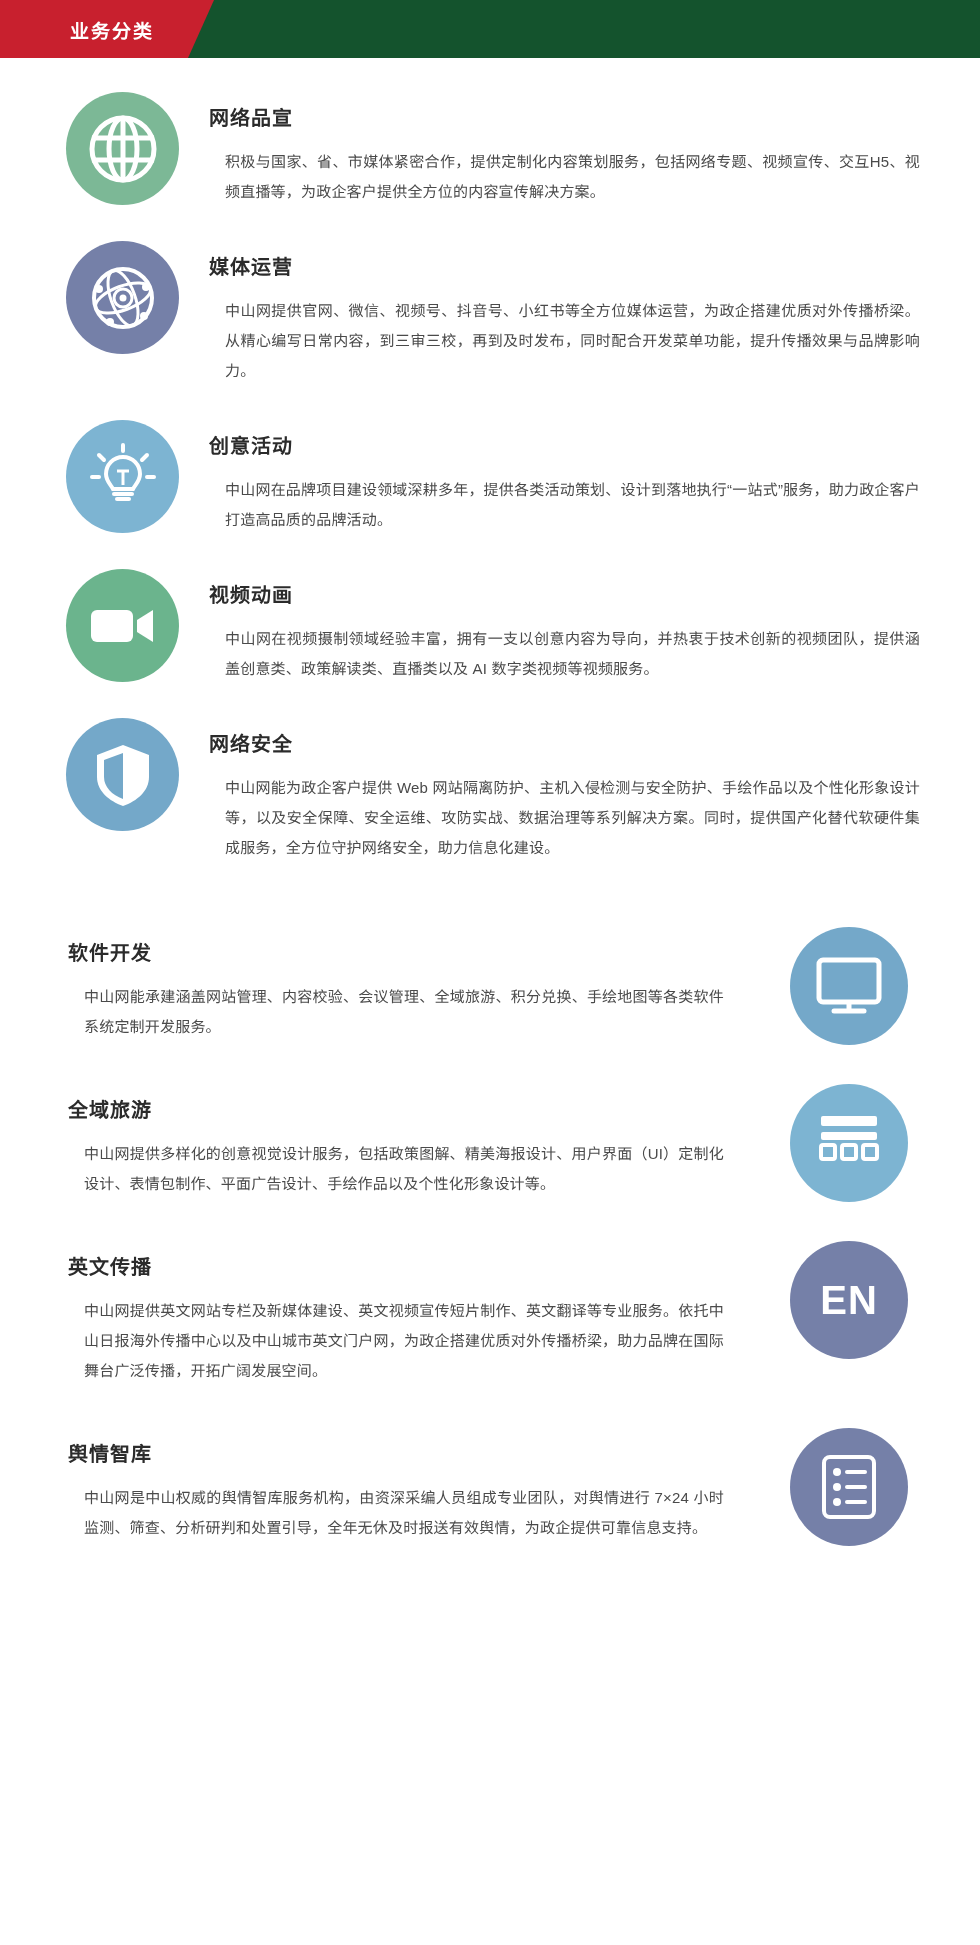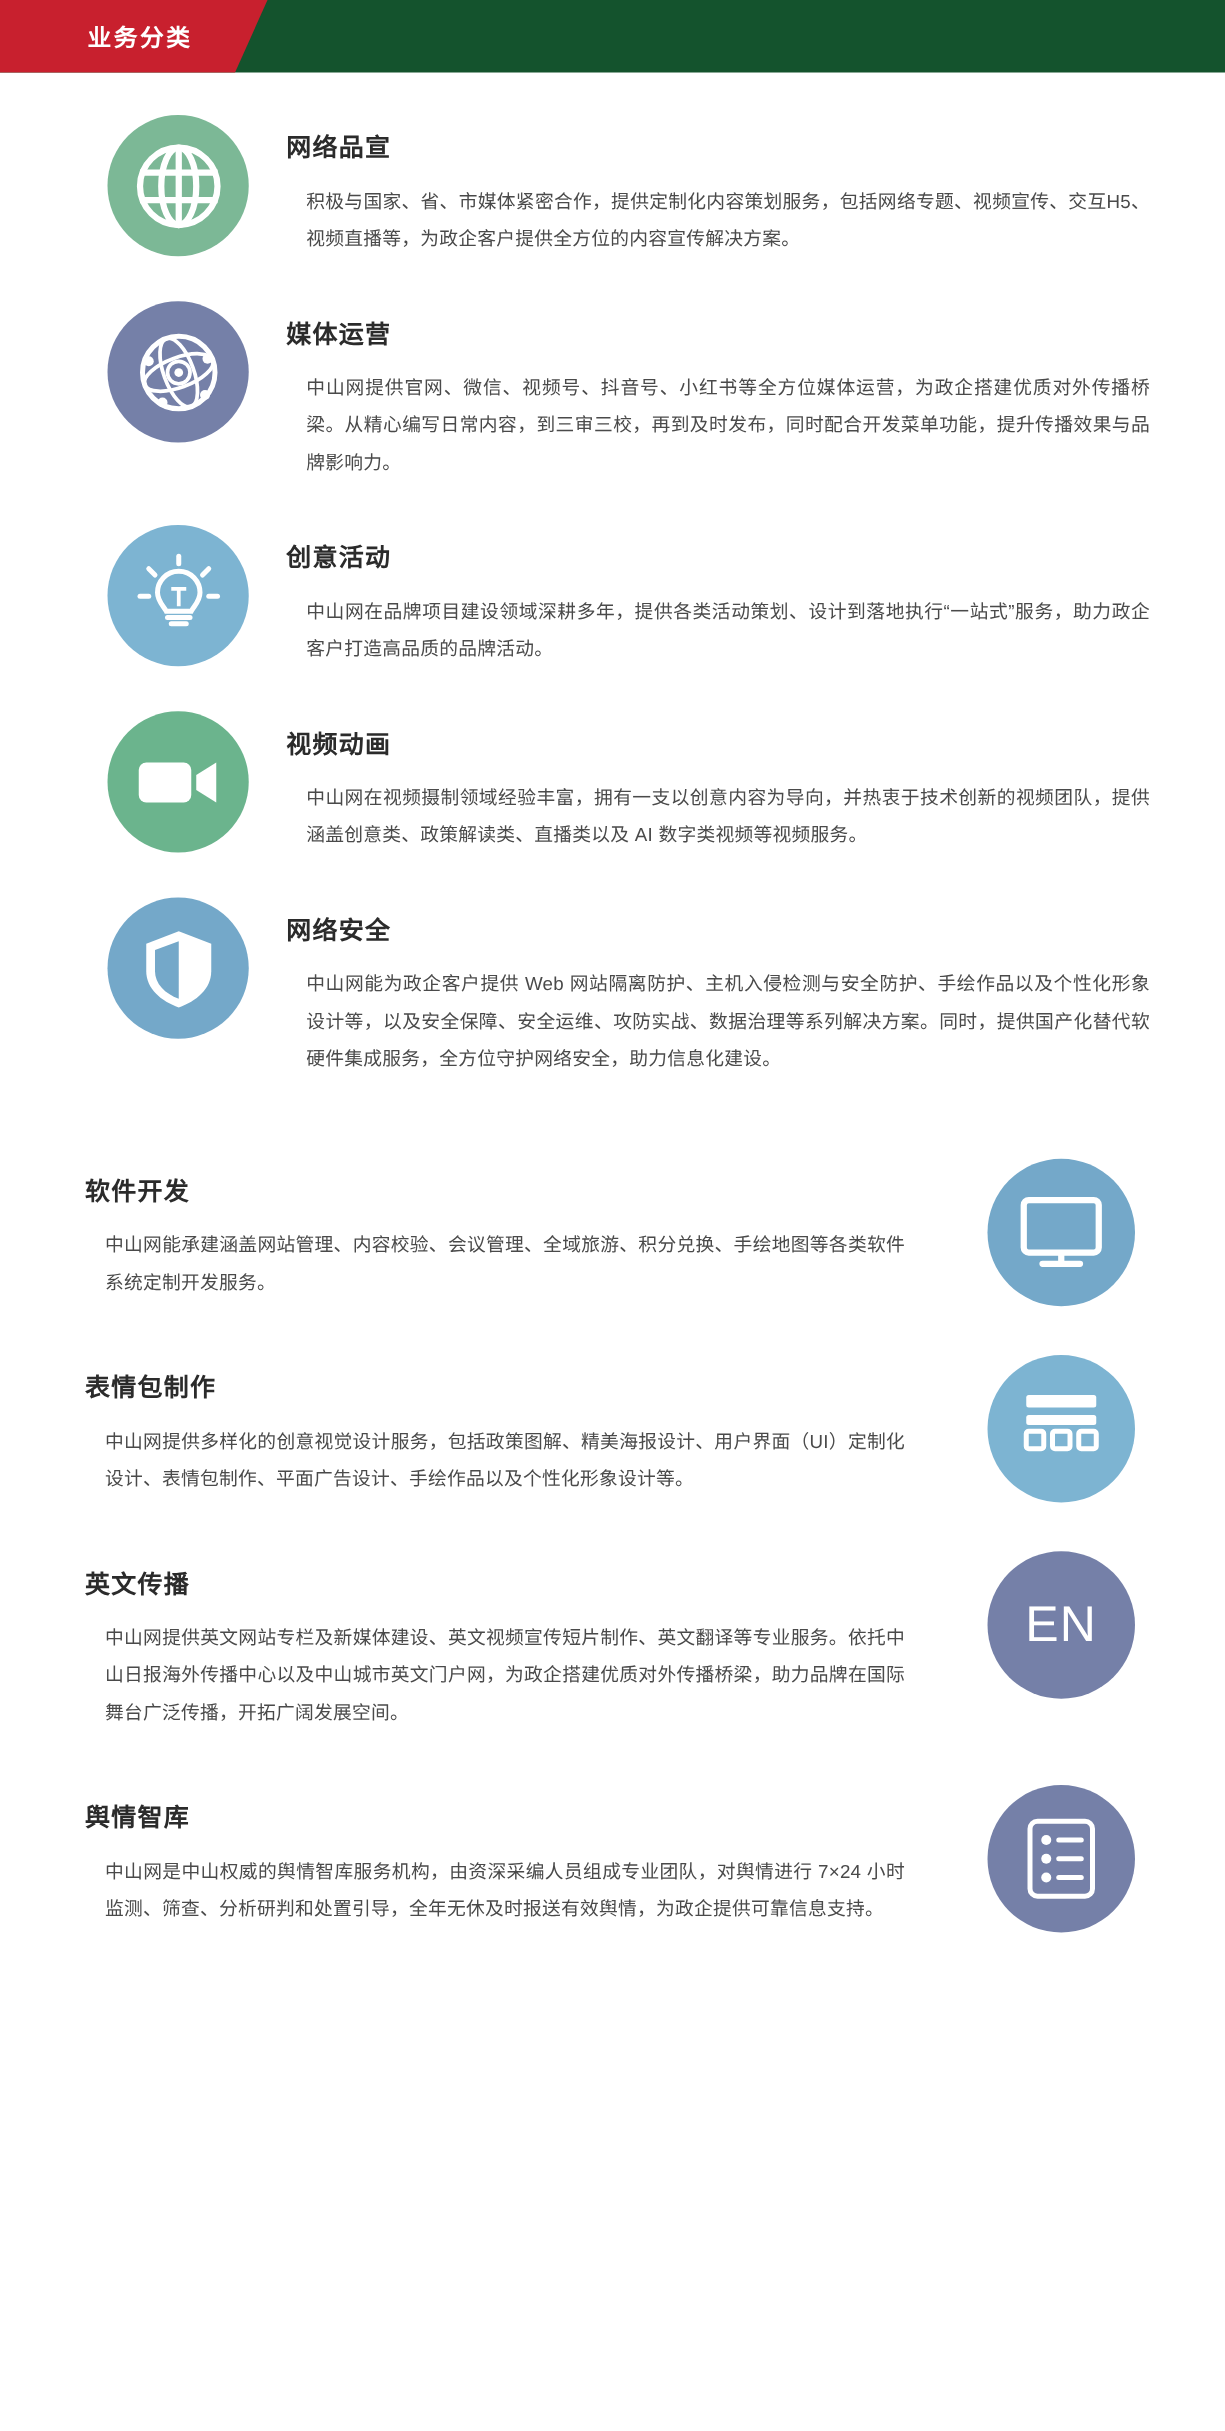--- a/index.html
+++ b/index.html
@@ -101,30 +101,30 @@
     padding-right: 34px;
   }
   .row.icon-right .icon-wrap {
     width: 150px;
   }
   .row.icon-right .circle {
     width: 118px;
     height: 118px;
   }
 
-  .sect-top-gap { margin-top: 34px; padding-left: 20px; }
+  .sect-top-gap { margin-top: 34px; }
 
   
   .section-gap { height: 30px; }
 
   
   .en-text {
     color: #ffffff;
     font-size: 40px;
-    font-weight: normal;
+    font-weight: bold;
     letter-spacing: 1px;
     font-family: "Liberation Sans", "DejaVu Sans", sans-serif;
   }
 
   svg { display: block; }
 </style>
 </head>
 <body>
 
 <div class="header">
@@ -246,21 +246,21 @@
             <rect x="5" y="5" width="60" height="42" rx="4" fill="none" stroke="#ffffff" stroke-width="5"></rect>
             <line x1="35" y1="47" x2="35" y2="54" stroke="#ffffff" stroke-width="5"></line>
             <line x1="20" y1="56" x2="50" y2="56" stroke="#ffffff" stroke-width="5" stroke-linecap="round"></line>
           </svg>
         </div>
       </div>
     </div>
 
     <div class="row icon-right">
       <div class="txt">
-        <h3>表情包制作</h3>
+        <h3>全域旅游</h3>
         <p>中山网提供多样化的创意视觉设计服务，包括政策图解、精美海报设计、用户界面（UI）定制化设计、表情包制作、平面广告设计、手绘作品以及个性化形象设计等。</p>
       </div>
       <div class="icon-wrap">
         <div class="circle" style="background:#7db4d2">
           <svg width="68" height="62" viewBox="0 0 68 62">
             <rect x="6" y="4" width="56" height="10" rx="2" fill="#ffffff"></rect>
             <rect x="6" y="20" width="56" height="8" rx="2" fill="#ffffff"></rect>
             <rect x="6" y="33" width="14" height="14" rx="2" fill="none" stroke="#ffffff" stroke-width="4"></rect>
             <rect x="27" y="33" width="14" height="14" rx="2" fill="none" stroke="#ffffff" stroke-width="4"></rect>
             <rect x="48" y="33" width="14" height="14" rx="2" fill="none" stroke="#ffffff" stroke-width="4"></rect>

